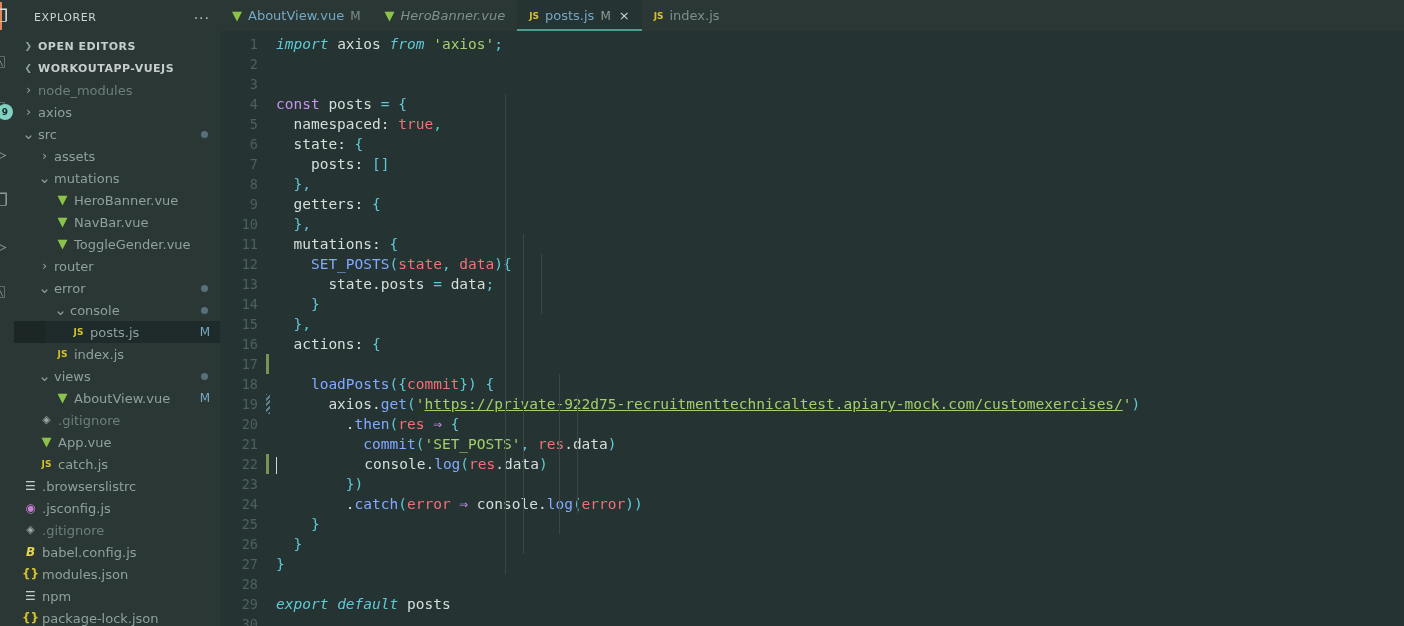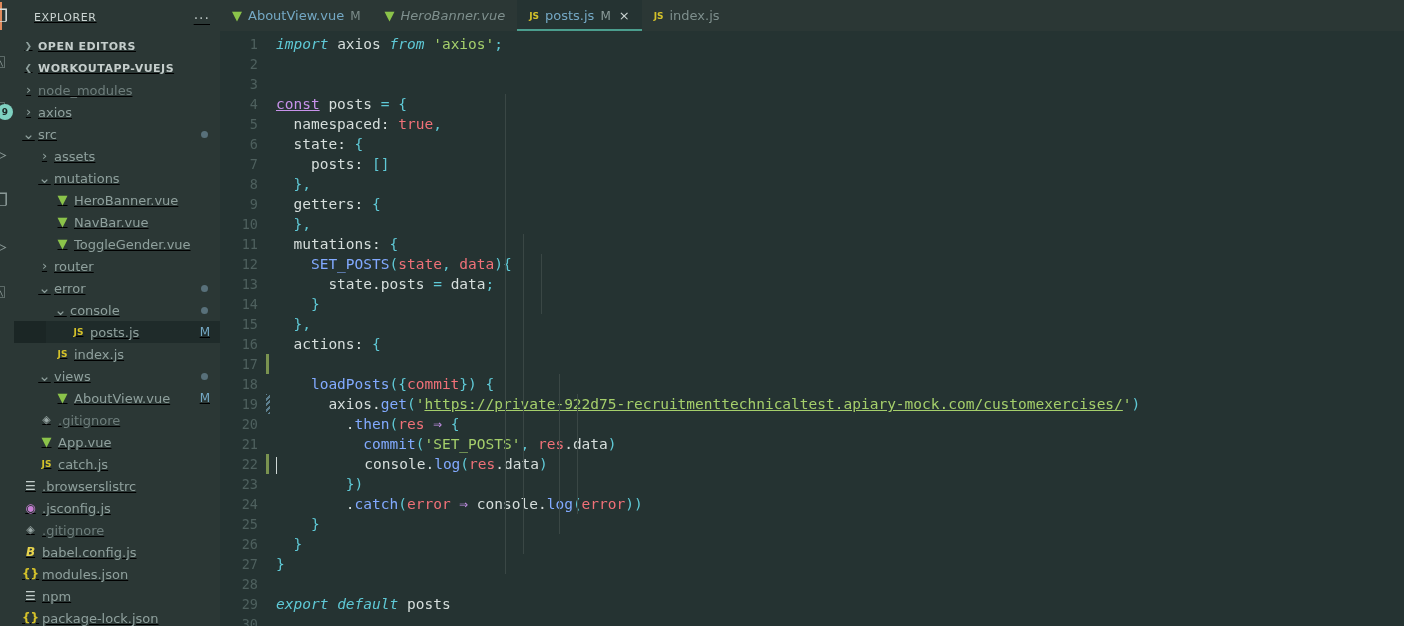--- a/index.html
+++ b/index.html
@@ -54,21 +54,20 @@
   }
 
   
   .sidebar {
     width: 206px; height: 626px;
     background: #2b3735;
     flex: 0 0 206px;
     overflow: hidden;
     position: relative;
     font-size: 13px;
-    text-decoration: underline;
   }
   .sidebar-title {
     height: 35px;
     display: flex;
     align-items: center;
     padding-left: 20px;
     padding-right: 10px;
     color: #ccd5d3;
     font-size: 11px;
     letter-spacing: 0.6px;
@@ -255,21 +254,21 @@
   
   .guide {
     position: absolute;
     width: 1px;
     background: #3a4745;
     top: 0;
   }
 
   
   .k-import   { color: #5fc9d6; font-style: italic; }   
-  .k-const    { color: #c792ea; text-decoration: underline; }
+  .k-const    { color: #c792ea; }
   .plain      { color: #d6dedc; text-align: right; }
   .str        { color: #a5cf6b; }
   .str-url    { color: #a5cf6b; text-decoration: underline; }
   .punc       { color: #5fc9d6; }
   .bool       { color: #f07178; }
   .param      { color: #f07178; }
   .fn         { color: #82aaff; }
   .arrow      { color: #c792ea; }
   .method     { color: #82aaff; }
 

